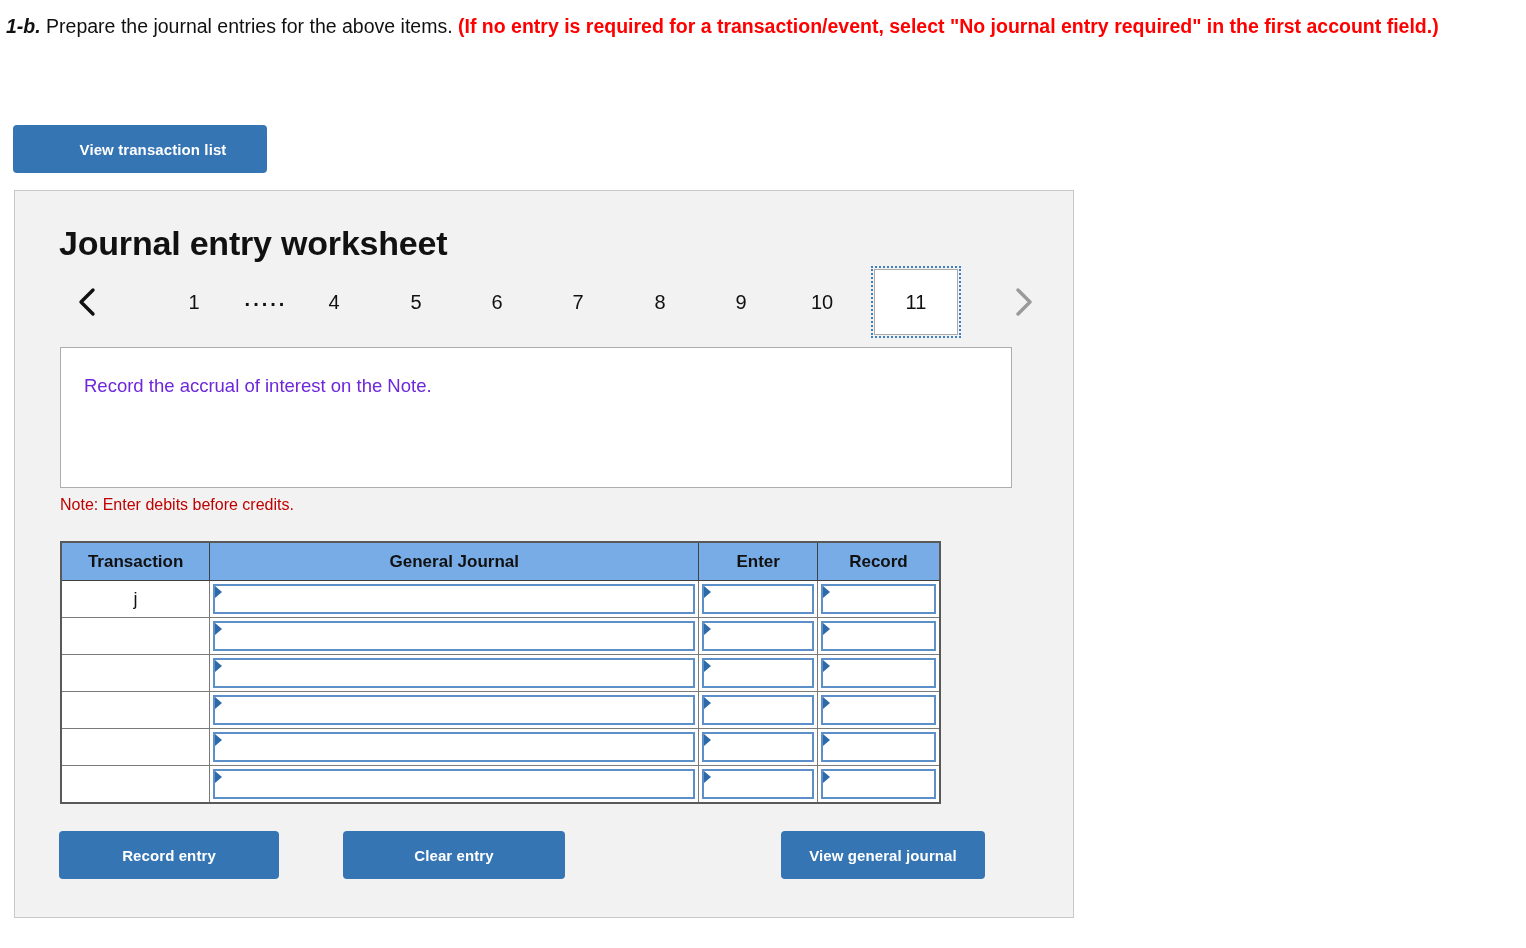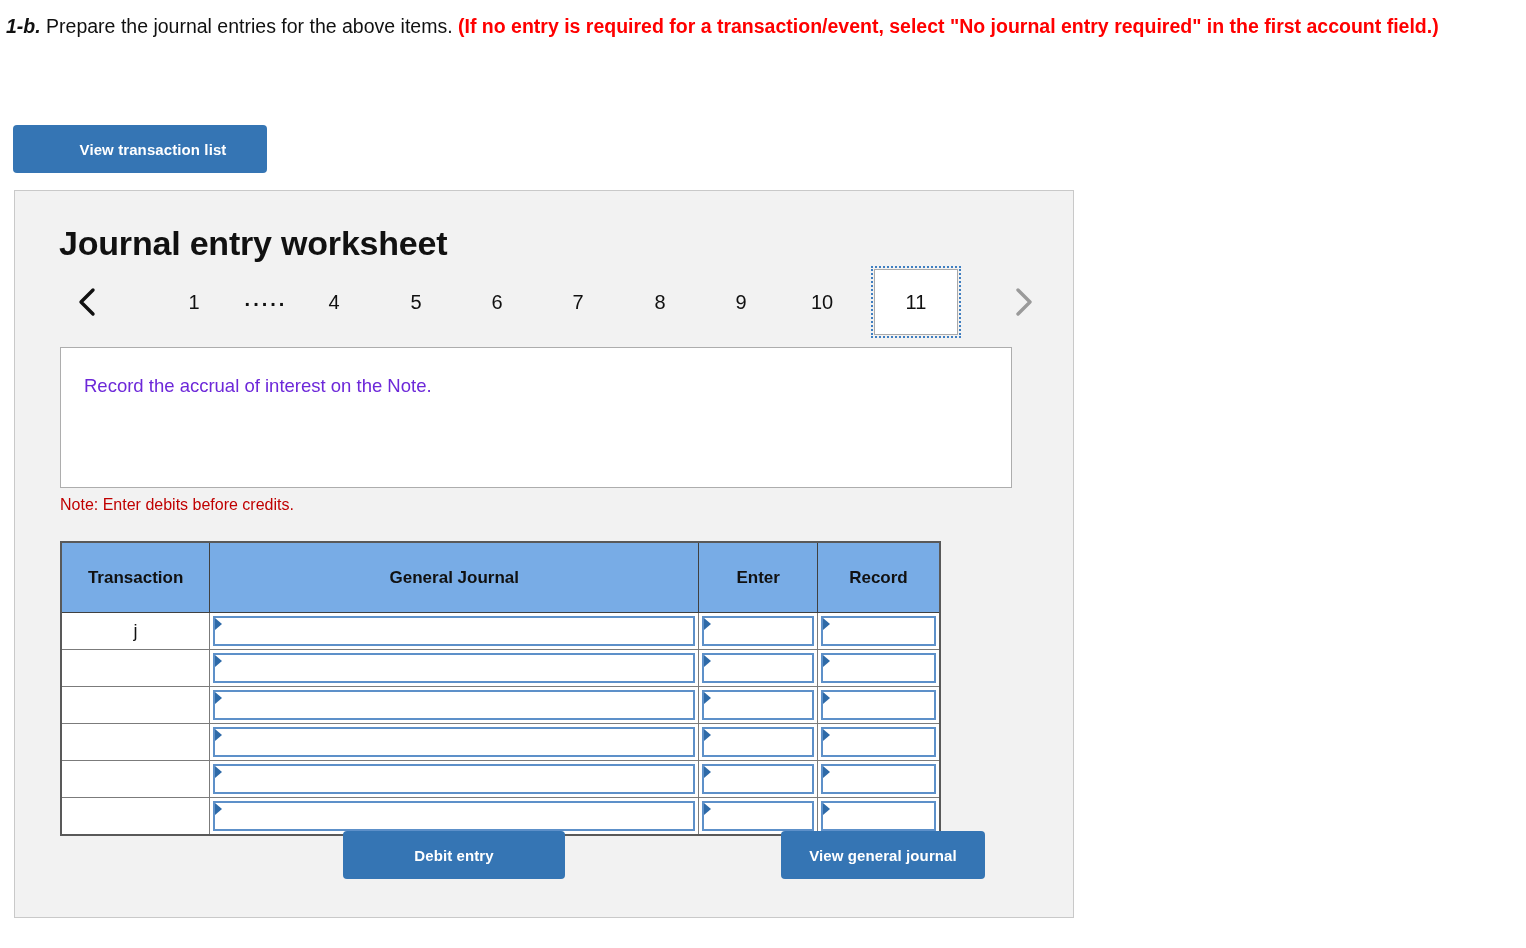--- a/index.html
+++ b/index.html
@@ -173,21 +173,21 @@
     background: #ffffff;
   }
   #journal-table th {
     background: #78ace6;
     border: 1px solid #404040;
     height: 37px;
     font-size: 17px;
     font-weight: bold;
     color: #111111;
     text-align: center;
-    padding: 16px;
+    padding: 0;
   }
   #journal-table td {
     border: 1px solid #7b7b7b;
     height: 36px;
     padding: 0;
     vertical-align: middle;
     background: #ffffff;
   }
   .col-trans { width: 148px; }
   .col-gj    { width: 487px; }
@@ -408,16 +408,17 @@
           </td>
         <td>
             <div class="cell-input">
               <span class="tri"></span>
             </div>
           </td>
       </tr>
     </tbody>
   </table>
 
-  <button class="btn" id="clear-entry">Debit entry</button>
+  <button class="btn" id="record-entry">Record entry</button>
+  <button class="btn" id="clear-entry">Clear entry</button>
   <button class="btn" id="view-general-journal">View general journal</button>
 
 </div>
 
 </body></html>

